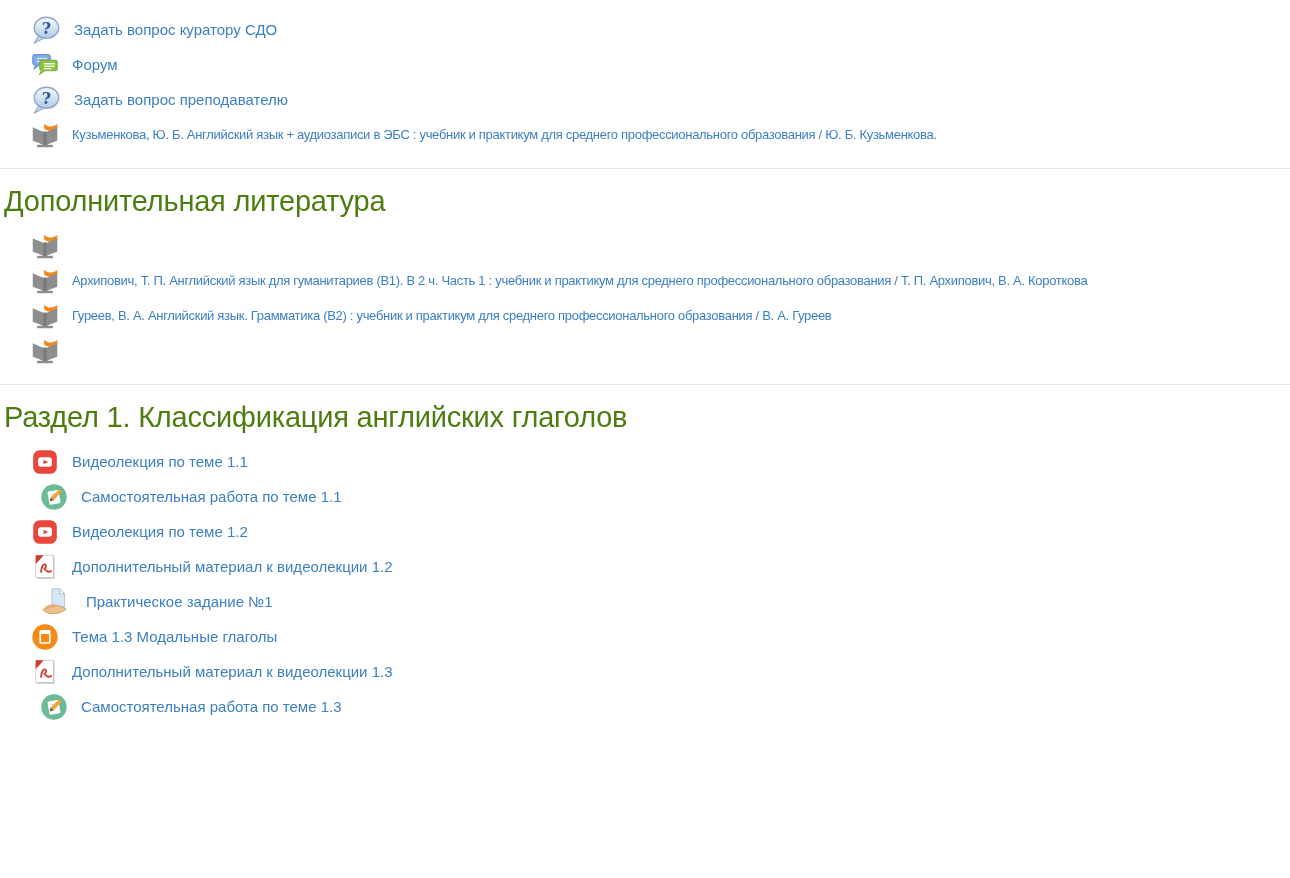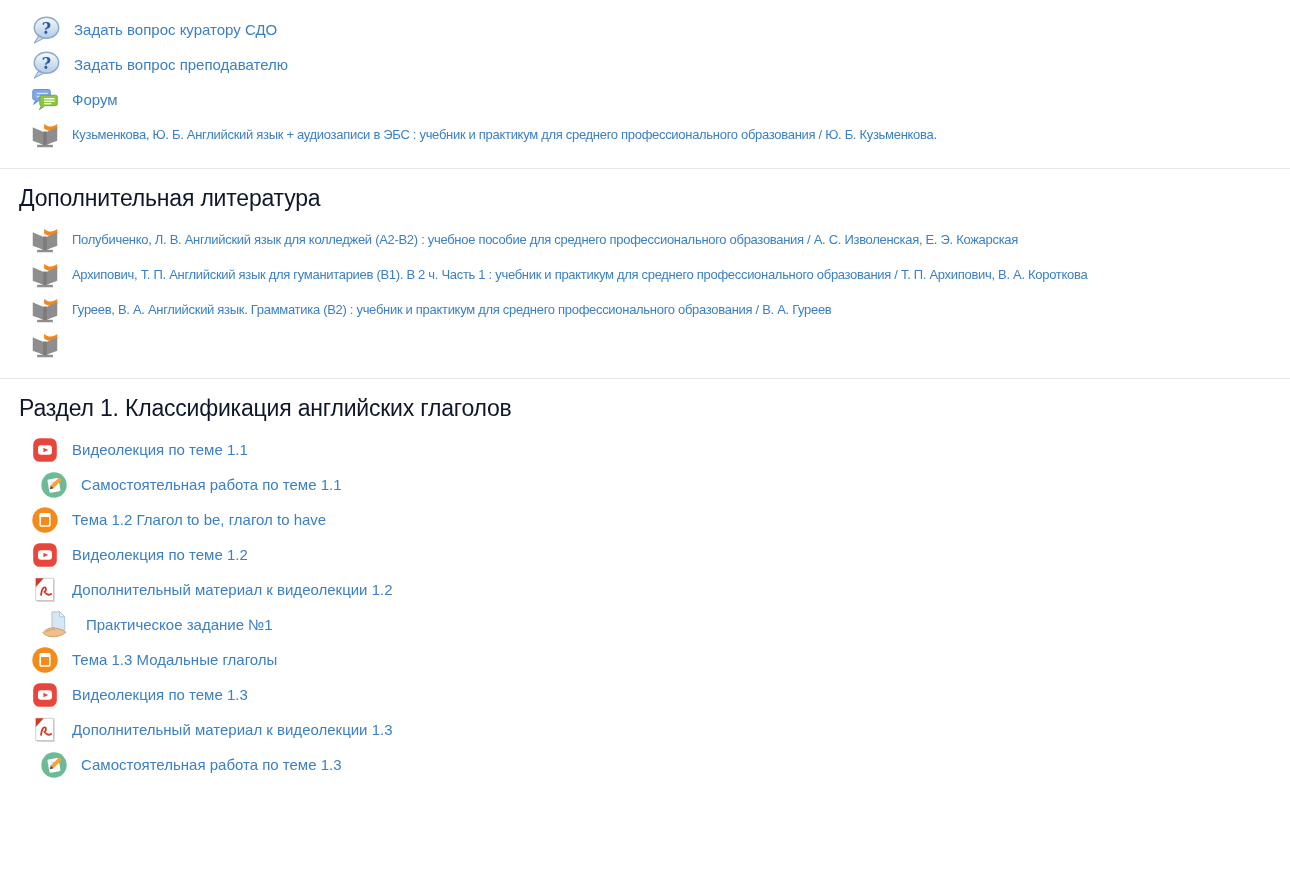--- a/index.html
+++ b/index.html
@@ -4,22 +4,22 @@
 <style>
   html,body{margin:0;padding:0;background:#fff;}
   .page{
     width:1290px;height:878px;overflow:hidden;background:#fff;
     font-family:Liberation Sans, sans-serif;
     position:relative;
   }
   .sec{padding:0 0 16px 0;}
   .sec + .sec{border-top:1px solid #e8e8e8;}
   .sec h2{
-    margin:16px 0 4px 19px;
-    font-size:23px;font-weight:400;color:#0f172a;letter-spacing:-0.2px;
+    margin:16px 0 4px 4px;
+    font-size:29px;font-weight:400;color:#4d7c0f;letter-spacing:-0.2px;
   }
   ul.activities{list-style:none;margin:0;padding:6px 0 0 0;}
   li.row{display:flex;align-items:center;height:35px;padding-left:31px;white-space:nowrap;}
   li.row.indent{padding-left:40px;}
   .icon{flex:0 0 auto;margin-right:13px;display:block;}
   .i28{width:28px;height:28px;}
   .i30{width:30px;height:30px;}
   .i31{width:33px;height:29px;}
   a.act{color:#3c80c2;text-decoration:none;font-size:15px;cursor:pointer;}
   a.act.long{font-size:13px;letter-spacing:-0.3px;}
@@ -112,48 +112,47 @@
 
   <section class="sec sec-intro">
     <ul class="activities">
       <li class="row">
         <svg class="icon i30">
             <use href="#sym-question"></use>
           </svg>
         <a class="act">Задать вопрос куратору СДО</a>
       </li>
       <li class="row">
+        <svg class="icon i28">
+            <use href="#sym-forum"></use>
+          </svg>
+        <a class="act">Форум</a>
+      </li>
+      <li class="row">
         <svg class="icon i30">
             <use href="#sym-question"></use>
           </svg>
         <a class="act">Задать вопрос преподавателю</a>
-      </li>
-      <li class="row">
-        <svg class="icon i28">
-            <use href="#sym-forum"></use>
-          </svg>
-        <a class="act">Форум</a>
       </li>
       <li class="row">
         <svg class="icon i28">
             <use href="#sym-ebook"></use>
           </svg>
         <a class="act long">Кузьменкова, Ю. Б. Английский язык + аудиозаписи в ЭБС : учебник и практикум для среднего профессионального образования / Ю. Б. Кузьменкова.</a>
       </li>
     </ul>
   </section>
 
   <section class="sec sec-lit">
     <h2>Дополнительная литература</h2>
     <ul class="activities">
       <li class="row">
         <svg class="icon i28">
             <use href="#sym-ebook"></use>
           </svg>
-        <a class="act long">Полубиченко, Л. В. Английский язык для колледжей (A2-B2) : учебное пособие для среднего профессионального образования / А. С. Изволенская, Е. Э. Кожарская</a>
       </li>
       <li class="row">
         <svg class="icon i28">
             <use href="#sym-ebook"></use>
           </svg>
         <a class="act long">Архипович, Т. П. Английский язык для гуманитариев (B1). В 2 ч. Часть 1 : учебник и практикум для среднего профессионального образования / Т. П. Архипович, В. А. Короткова</a>
       </li>
       <li class="row">
         <svg class="icon i28">
             <use href="#sym-ebook"></use>
@@ -178,26 +177,20 @@
         <a class="act">Видеолекция по теме 1.1</a>
       </li>
       <li class="row indent">
         <svg class="icon i28">
             <use href="#sym-assign"></use>
           </svg>
         <a class="act">Самостоятельная работа по теме 1.1</a>
       </li>
       <li class="row">
         <svg class="icon i28">
-            <use href="#sym-topic"></use>
-          </svg>
-        <a class="act">Тема 1.2 Глагол to be, глагол to have</a>
-      </li>
-      <li class="row">
-        <svg class="icon i28">
             <use href="#sym-video"></use>
           </svg>
         <a class="act">Видеолекция по теме 1.2</a>
       </li>
       <li class="row">
         <svg class="icon i28">
             <use href="#sym-pdf"></use>
           </svg>
         <a class="act">Дополнительный материал к видеолекции 1.2</a>
       </li>
@@ -208,26 +201,20 @@
         <a class="act">Практическое задание №1</a>
       </li>
       <li class="row">
         <svg class="icon i28">
             <use href="#sym-topic"></use>
           </svg>
         <a class="act">Тема 1.3 Модальные глаголы</a>
       </li>
       <li class="row">
         <svg class="icon i28">
-            <use href="#sym-video"></use>
-          </svg>
-        <a class="act">Видеолекция по теме 1.3</a>
-      </li>
-      <li class="row">
-        <svg class="icon i28">
             <use href="#sym-pdf"></use>
           </svg>
         <a class="act">Дополнительный материал к видеолекции 1.3</a>
       </li>
       <li class="row indent">
         <svg class="icon i28">
             <use href="#sym-assign"></use>
           </svg>
         <a class="act">Самостоятельная работа по теме 1.3</a>
       </li>

